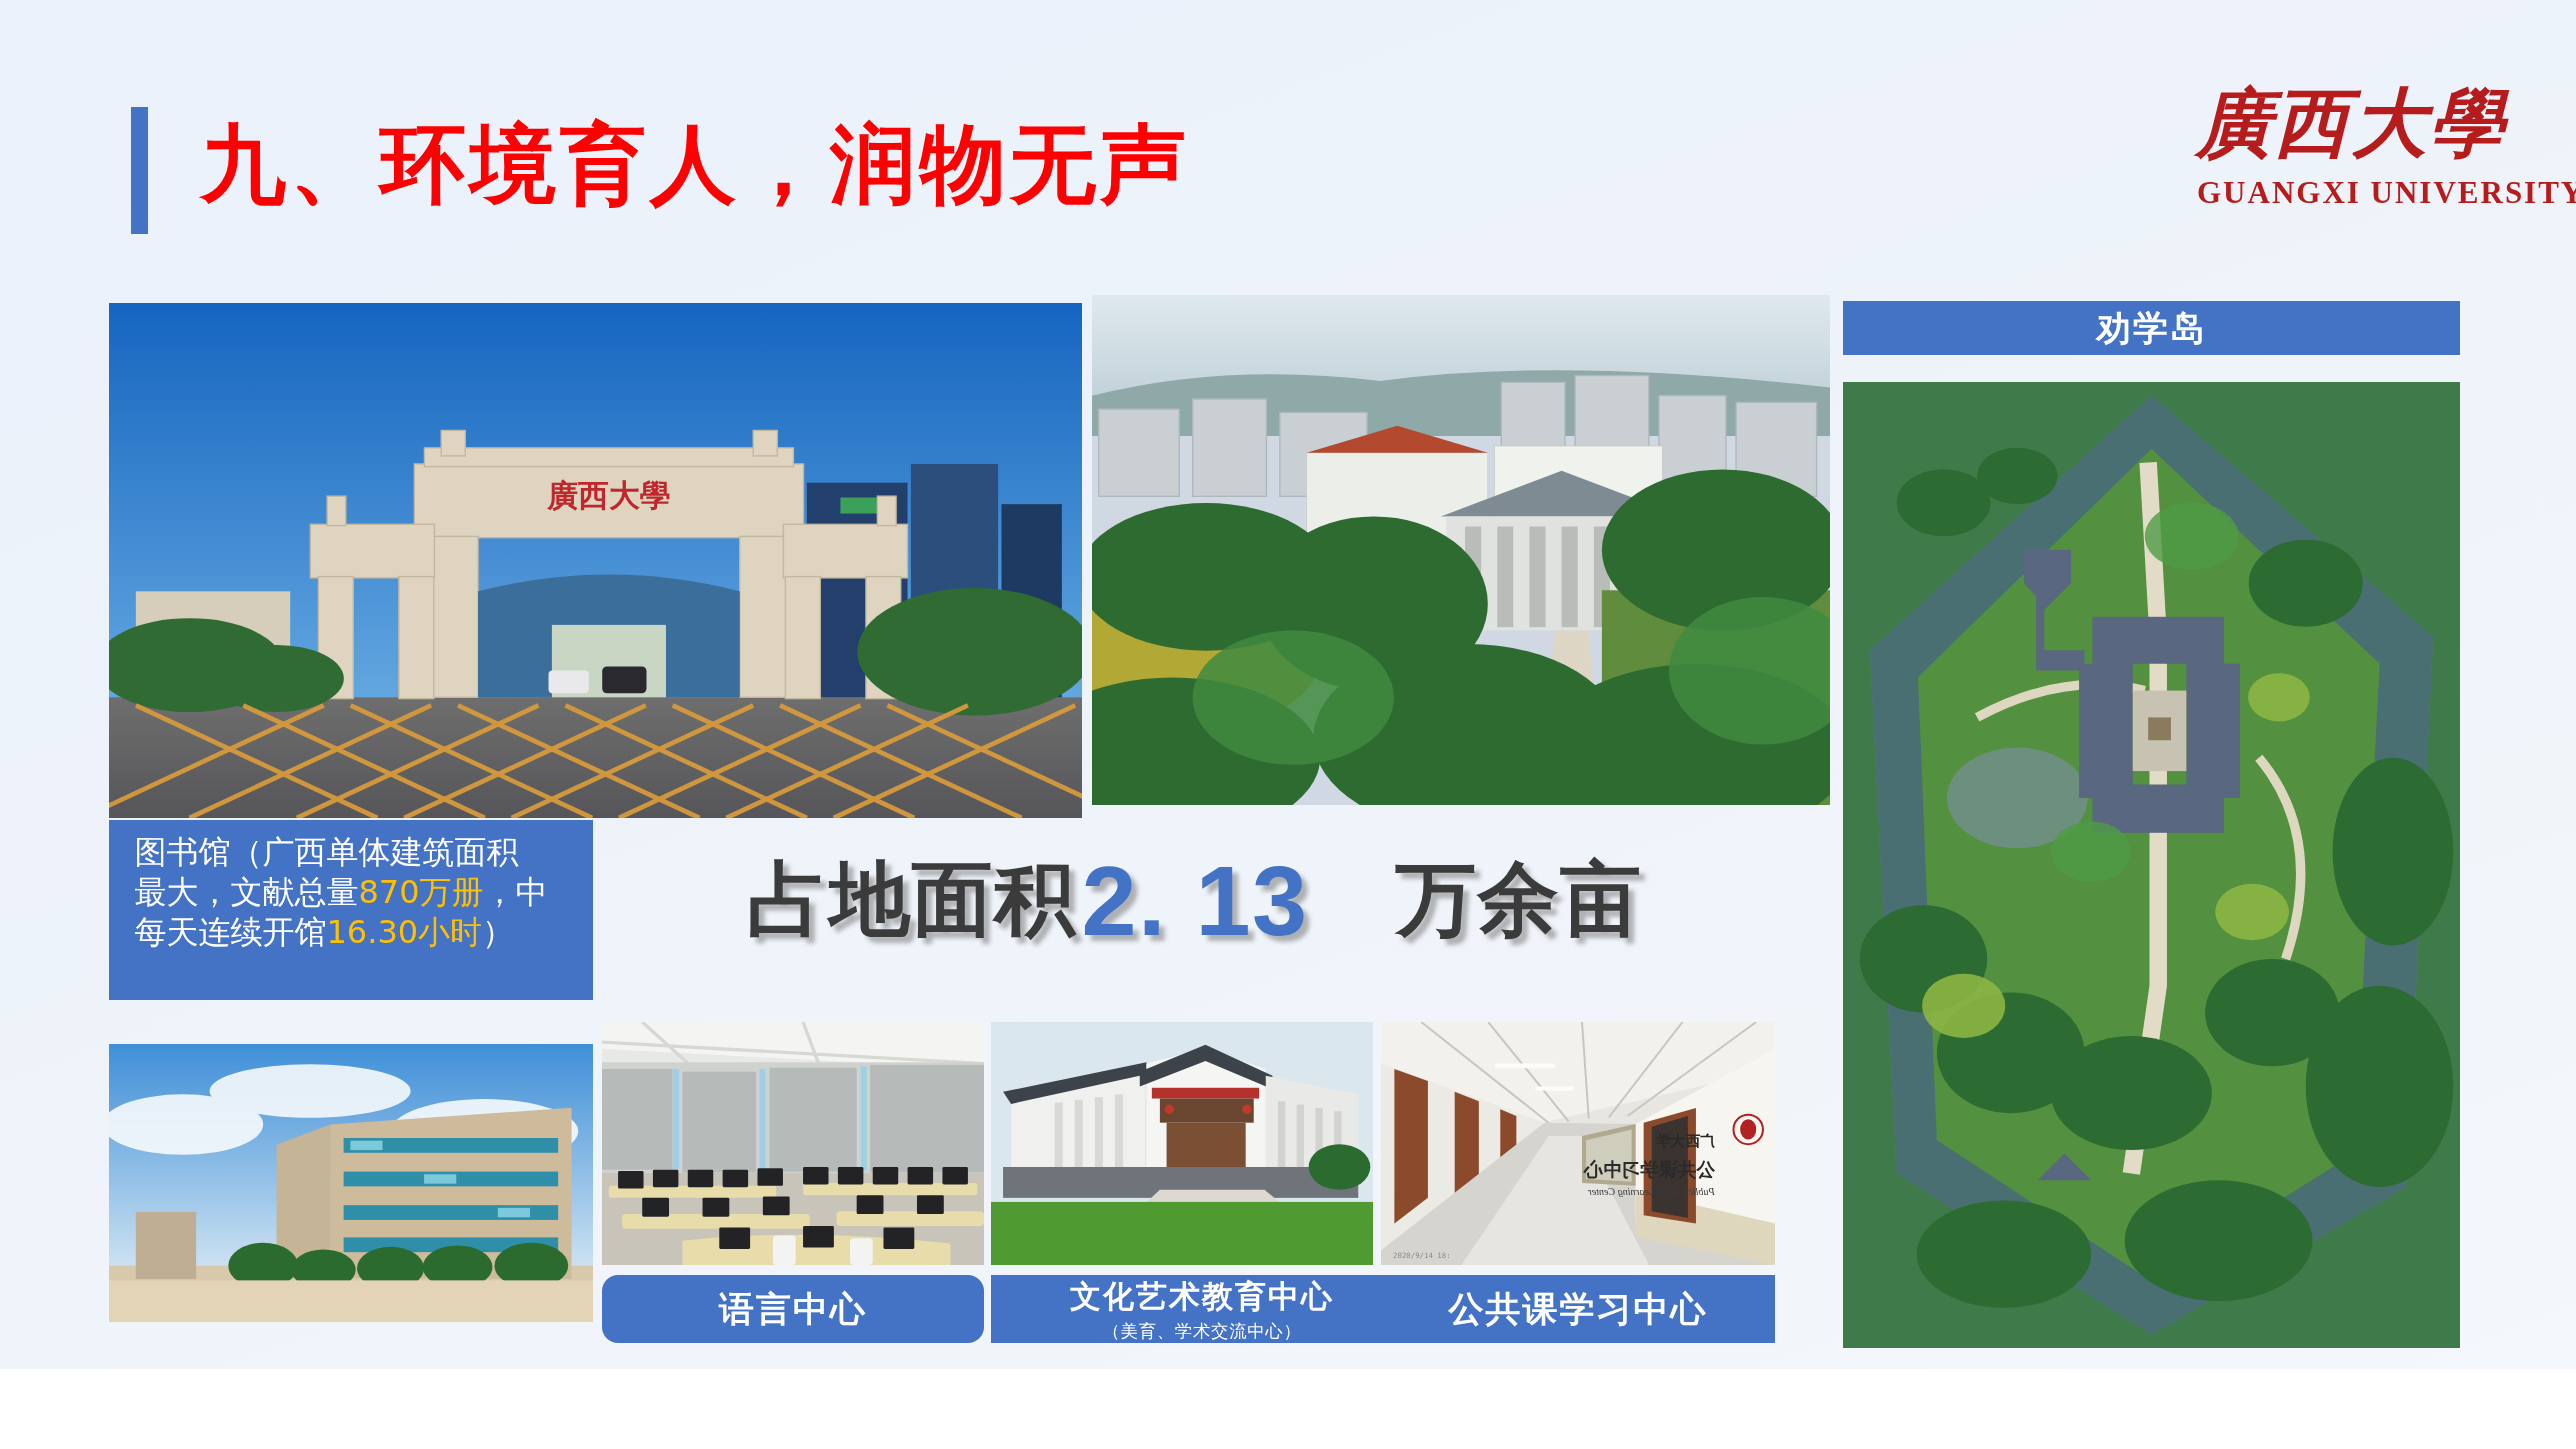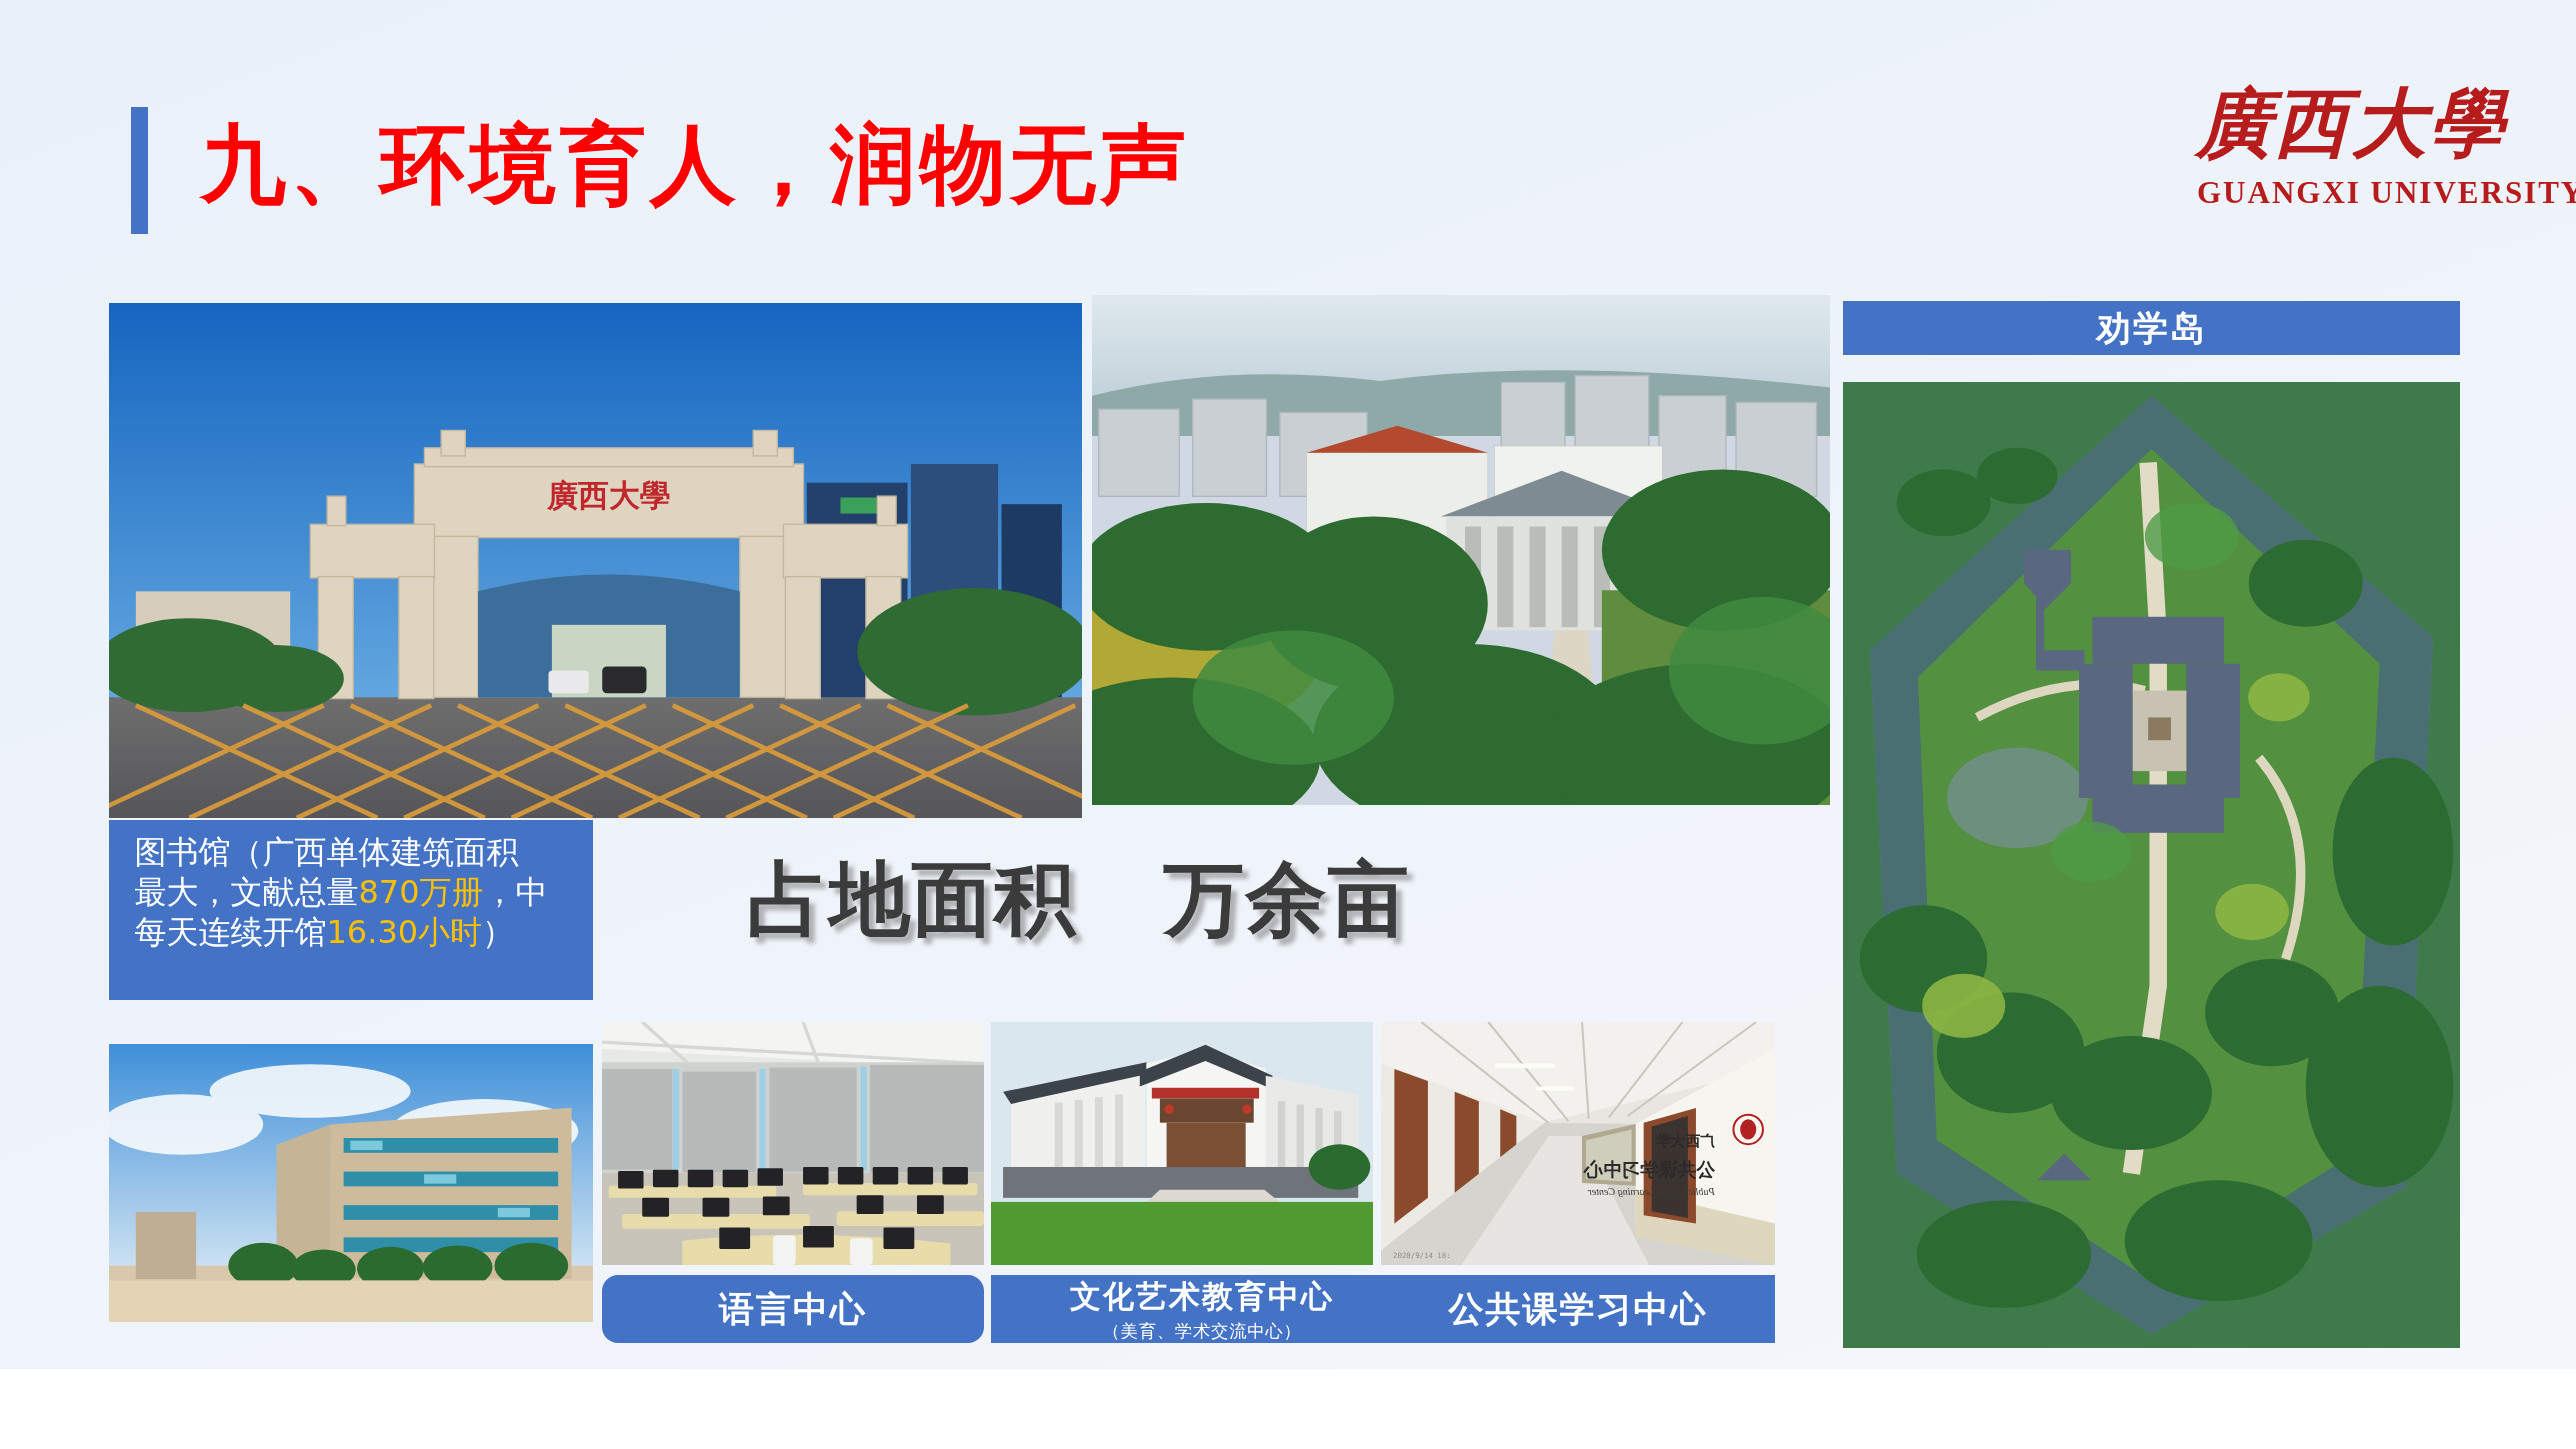--- a/index.html
+++ b/index.html
@@ -501,17 +501,18 @@
     <div>
       <span>最大，文献总量</span><span class="hl">870万册</span><span>，中</span>
     </div>
     <div>
       <span>每天连续开馆</span><span class="hl">16.30小时</span><span>）</span>
     </div>
   </div>
 
   <div id="stat-line">
     <span class="s-label">占地面积</span>
+    <span class="s-value">2. 13</span>
     <span class="s-unit">万余亩</span>
   </div>
 
 </div>
 
 
 </body></html>

